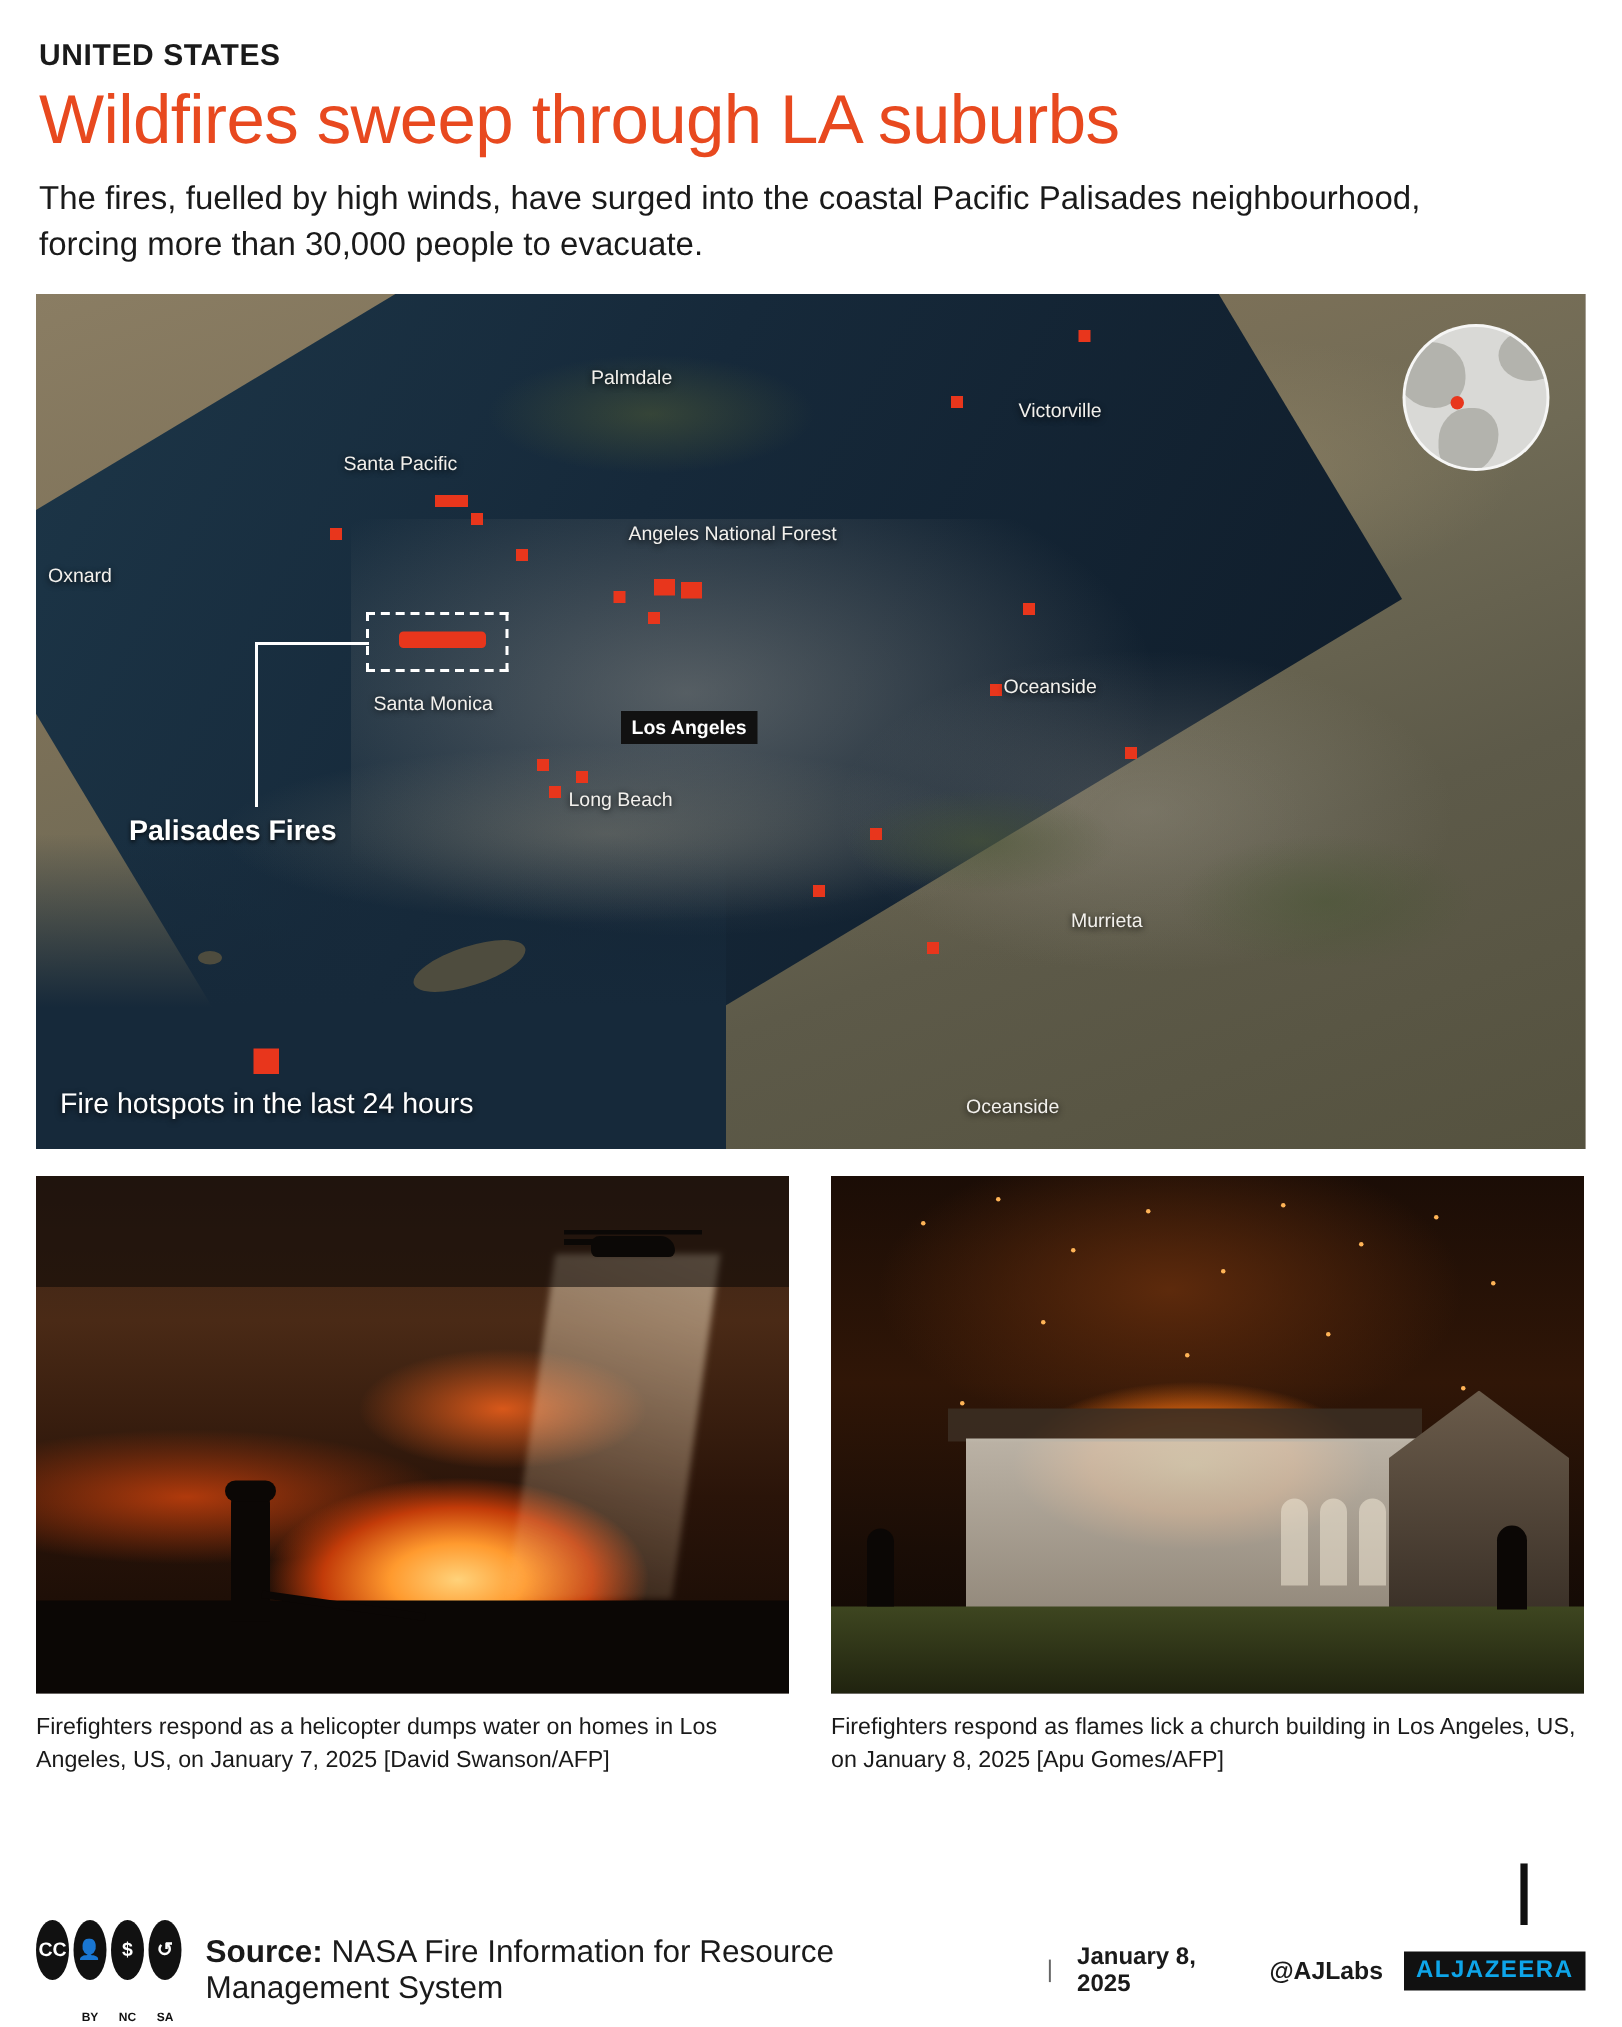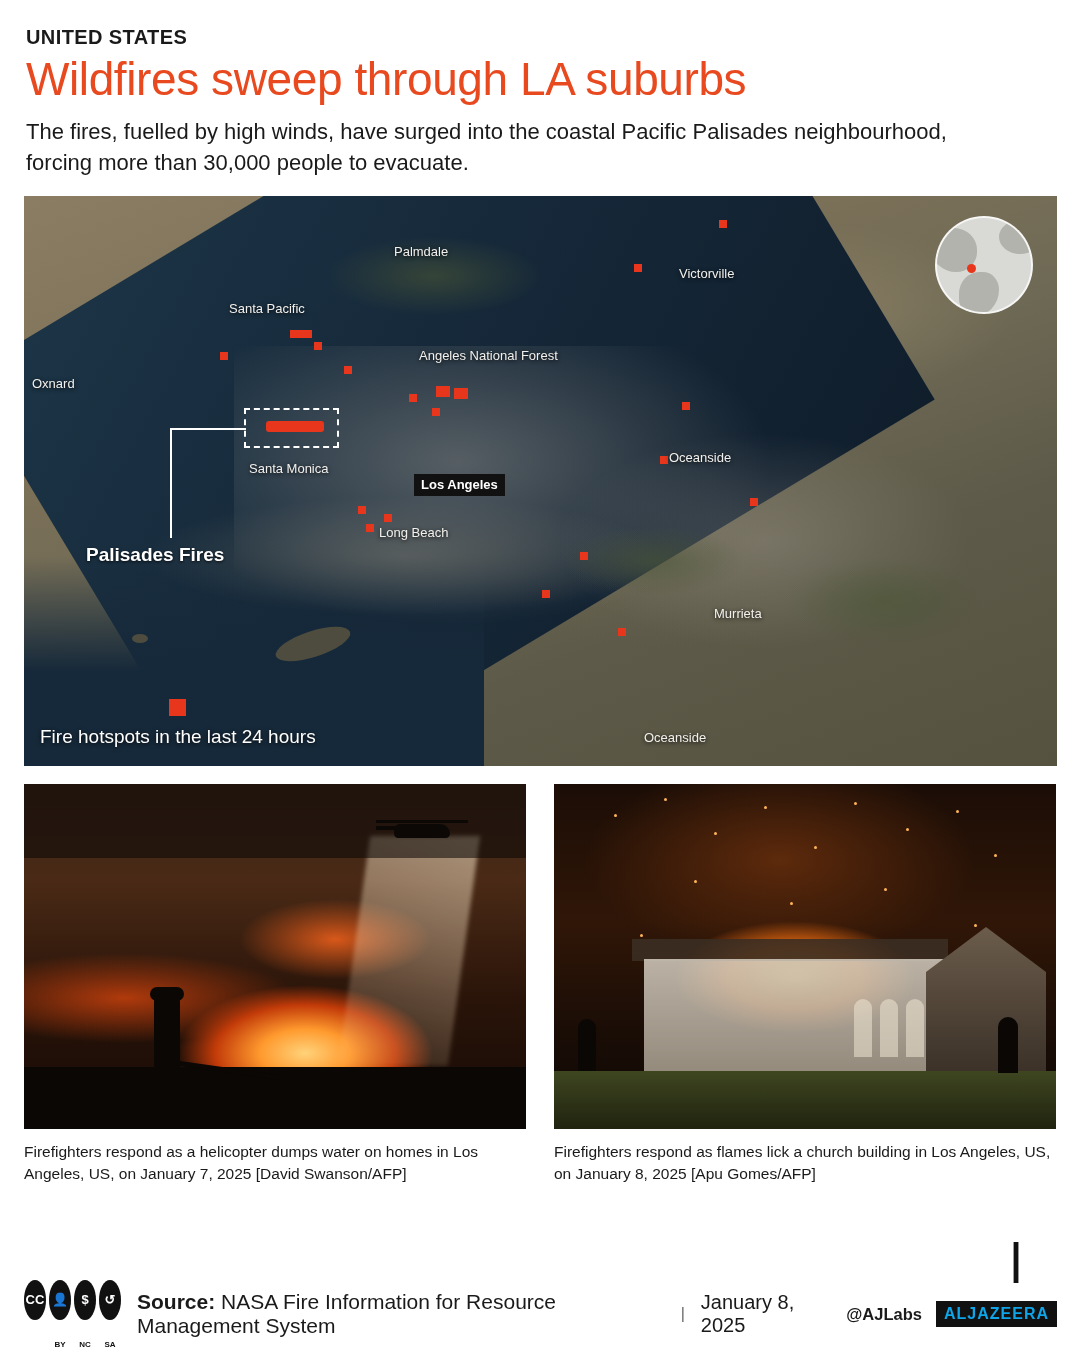--- a/index.html
+++ b/index.html
@@ -400,21 +400,21 @@
     width: 22px;
     text-align: center;
   }
   .source {
     font-size: 21px;
     margin-left: 16px;
     color: #1a1a1a;
   }
   .source b { font-weight: bold; }
   .sep { margin: 0 16px; color: #666; }
-  .date { font-weight: normal; font-size: 20px; }
+  .date { font-weight: bold; font-size: 16px; }
   .handle { font-weight: bold; font-size: 16.5px; margin-left: 24px; }
   .aj-wordmark {
     background: #111;
     color: #0ea5e9;
     font-weight: bold;
     font-size: 16px;
     letter-spacing: 1px;
     padding: 4px 8px;
     margin-left: 14px;
   }

